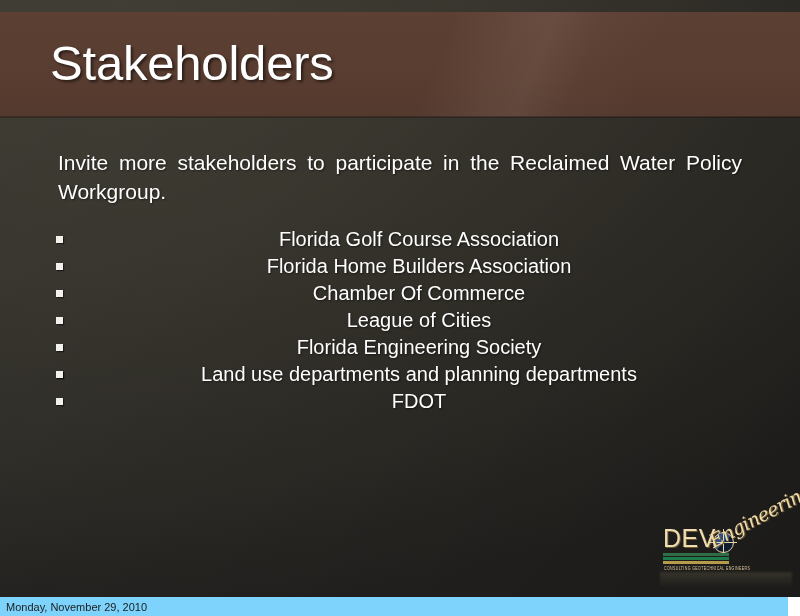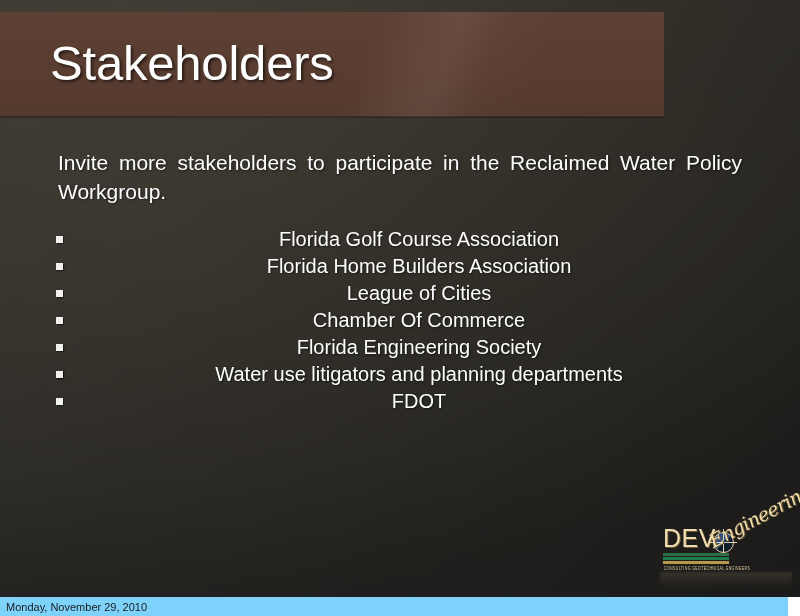--- a/index.html
+++ b/index.html
@@ -37,21 +37,21 @@
         rgba(0,0,0,0.10) 72%,
         rgba(0,0,0,0.22) 100%),
       radial-gradient(120% 95% at 18% 6%, #3b382f 0%, #35322b 42%, #2c2a25 78%, #232220 100%);
   }
 
   
   .title-banner {
     position: absolute;
     left: 0;
     top: 12px;
-    width: 664px;
+    width: 800px;
     height: 105px;
     background:
       linear-gradient(112deg,
         rgba(255,255,255,0.00) 0%,
         rgba(255,255,255,0.00) 54%,
         rgba(255,235,225,0.055) 62%,
         rgba(255,235,225,0.075) 66%,
         rgba(255,235,225,0.02) 72%,
         rgba(0,0,0,0.00) 80%),
       linear-gradient(180deg, #5d4034 0%, #5a3d31 55%, #54392e 100%);
@@ -266,36 +266,36 @@
         <li class="bullet-item">
           <span class="bullet-marker"></span>
           <span>Florida Golf Course Association</span>
         </li>
         <li class="bullet-item">
           <span class="bullet-marker"></span>
           <span>Florida Home Builders Association</span>
         </li>
         <li class="bullet-item">
           <span class="bullet-marker"></span>
+          <span>Chamber Of Commerce</span>
+        </li>
+        <li class="bullet-item">
+          <span class="bullet-marker"></span>
           <span>League of Cities</span>
         </li>
         <li class="bullet-item">
           <span class="bullet-marker"></span>
-          <span>Chamber Of Commerce</span>
-        </li>
-        <li class="bullet-item">
-          <span class="bullet-marker"></span>
           <span>Florida Engineering Society</span>
         </li>
         <li class="bullet-item">
           <span class="bullet-marker"></span>
         </li>
         <li class="bullet-item">
           <span class="bullet-marker"></span>
-          <span>Water use litigators and planning departments</span>
+          <span>Land use departments and planning departments</span>
         </li>
         <li class="bullet-item">
           <span class="bullet-marker"></span>
           <span>FDOT</span>
         </li>
       </ul>
 
     </div>
 
     <div class="logo">

